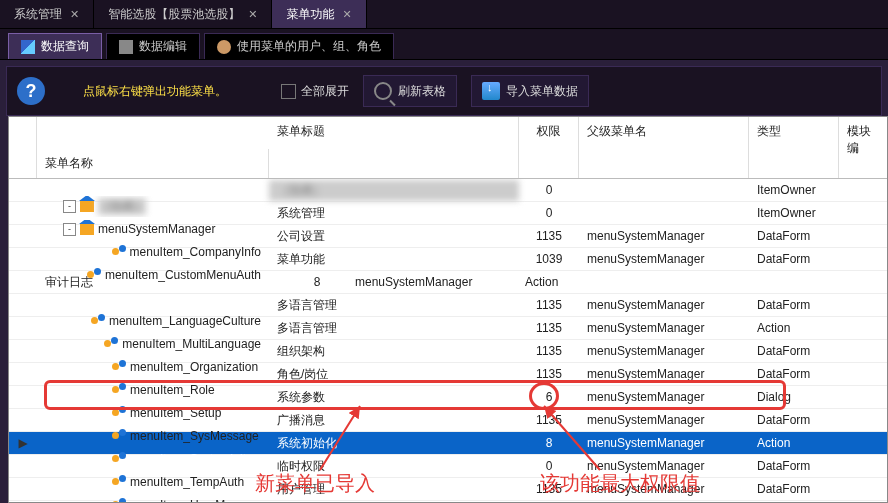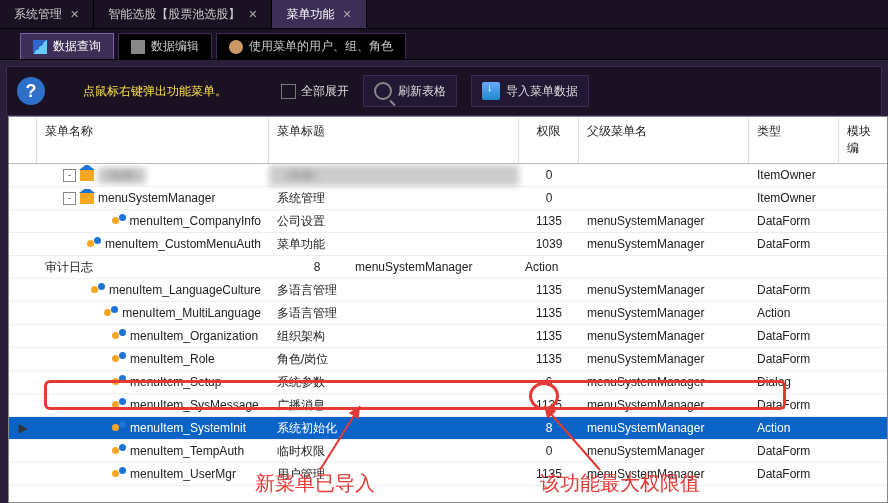--- a/index.html
+++ b/index.html
@@ -5,21 +5,21 @@
   html, body { margin:0; padding:0; font-family:"Microsoft YaHei","SimSun",sans-serif; font-size:12px; background:#1e1428; color:#ddd; }
   .app { width:888px; height:503px; background:#2a1f3a; position:relative; overflow:hidden; }
 
   
   .doc-tabs { display:flex; background:#1a1222; border-bottom:1px solid #000; height:28px; }
   .doc-tab { display:flex; align-items:center; padding:0 14px; border-right:1px solid #000; color:#ccc; cursor:pointer; }
   .doc-tab.active { background:#3d2e57; color:#fff; }
   .doc-tab .close { margin-left:8px; font-size:11px; color:#aaa; }
 
   
-  .sub-tabs { display:flex; background:#1a1222; height:30px; align-items:stretch; border-bottom:1px solid #000; padding-left:18px; }
+  .sub-tabs { display:flex; background:#1a1222; height:30px; align-items:stretch; border-bottom:1px solid #000; padding-left:6px; }
   .sub-tab { display:flex; align-items:center; padding:0 12px; margin:4px 2px 0 2px; border:1px solid #3a2a55; border-bottom:none; background:#000000; color:#ccc; cursor:pointer; gap:6px; }
   .sub-tab.active { background:#3d2e57; color:#fff; border-color:#7a5ea6; }
   .sub-ico { width:14px; height:14px; display:inline-block; }
   .ico-win { background:linear-gradient(135deg,#36c 0 50%,#6cf 50% 100%); }
   .ico-edit { background:#888; }
   .ico-users { background:#c96; border-radius:50%; }
 
   
   .toolbar { display:flex; align-items:center; background:#1a1222; border:1px solid #3a2a55; margin:6px; padding:8px 10px; gap:14px; }
   .help-ico { width:28px; height:28px; border-radius:50%; background:#2d6fc9; color:#fff; display:flex; align-items:center; justify-content:center; font-size:18px; font-weight:bold; }
@@ -31,21 +31,21 @@
   .bico-search { border:2px solid #888; border-radius:50%; width:10px; height:10px; position:relative; box-sizing:border-box; }
   .bico-search:after { content:""; position:absolute; right:-6px; bottom:-6px; width:7px; height:2px; background:#888; transform:rotate(45deg); }
   .bico-import { background:linear-gradient(#6af,#28c); border-radius:2px; position:relative; }
   .bico-import:after { content:"↓"; position:absolute; left:5px; top:-1px; color:#fff; font-size:11px; }
 
   
   .grid-wrap { position:absolute; left:8px; right:0; top:116px; bottom:0; background:#fff; color:#222; border:1px solid #888; overflow:hidden; }
   .grid-head { display:flex; background:#fff; border-bottom:1px solid #bbb; font-weight:normal; color:#222; }
   .gh-cell { padding:6px 8px; border-right:1px solid #ddd; box-sizing:border-box; }
   .col-ind { width:28px; flex:none; }
-  .col-name { width:232px; flex:none; }
+  .col-name { width:232px; flex:none;margin-top:32px; }
   .col-title{ width:250px; flex:none; }
   .col-perm { width:60px;  flex:none; text-align:center; }
   .col-par  { width:170px; flex:none; }
   .col-type { width:90px;  flex:none; }
   .col-mod  { width:50px;  flex:none; }
 
   .grid-body { overflow:auto; height:calc(100% - 30px); }
   .g-row { display:flex; border-bottom:1px solid #eee; height:22px; align-items:center; }
   .g-row.selected { background:#0a64c8; color:#fff; }
   .g-cell { padding:2px 8px; box-sizing:border-box; overflow:hidden; white-space:nowrap; }

